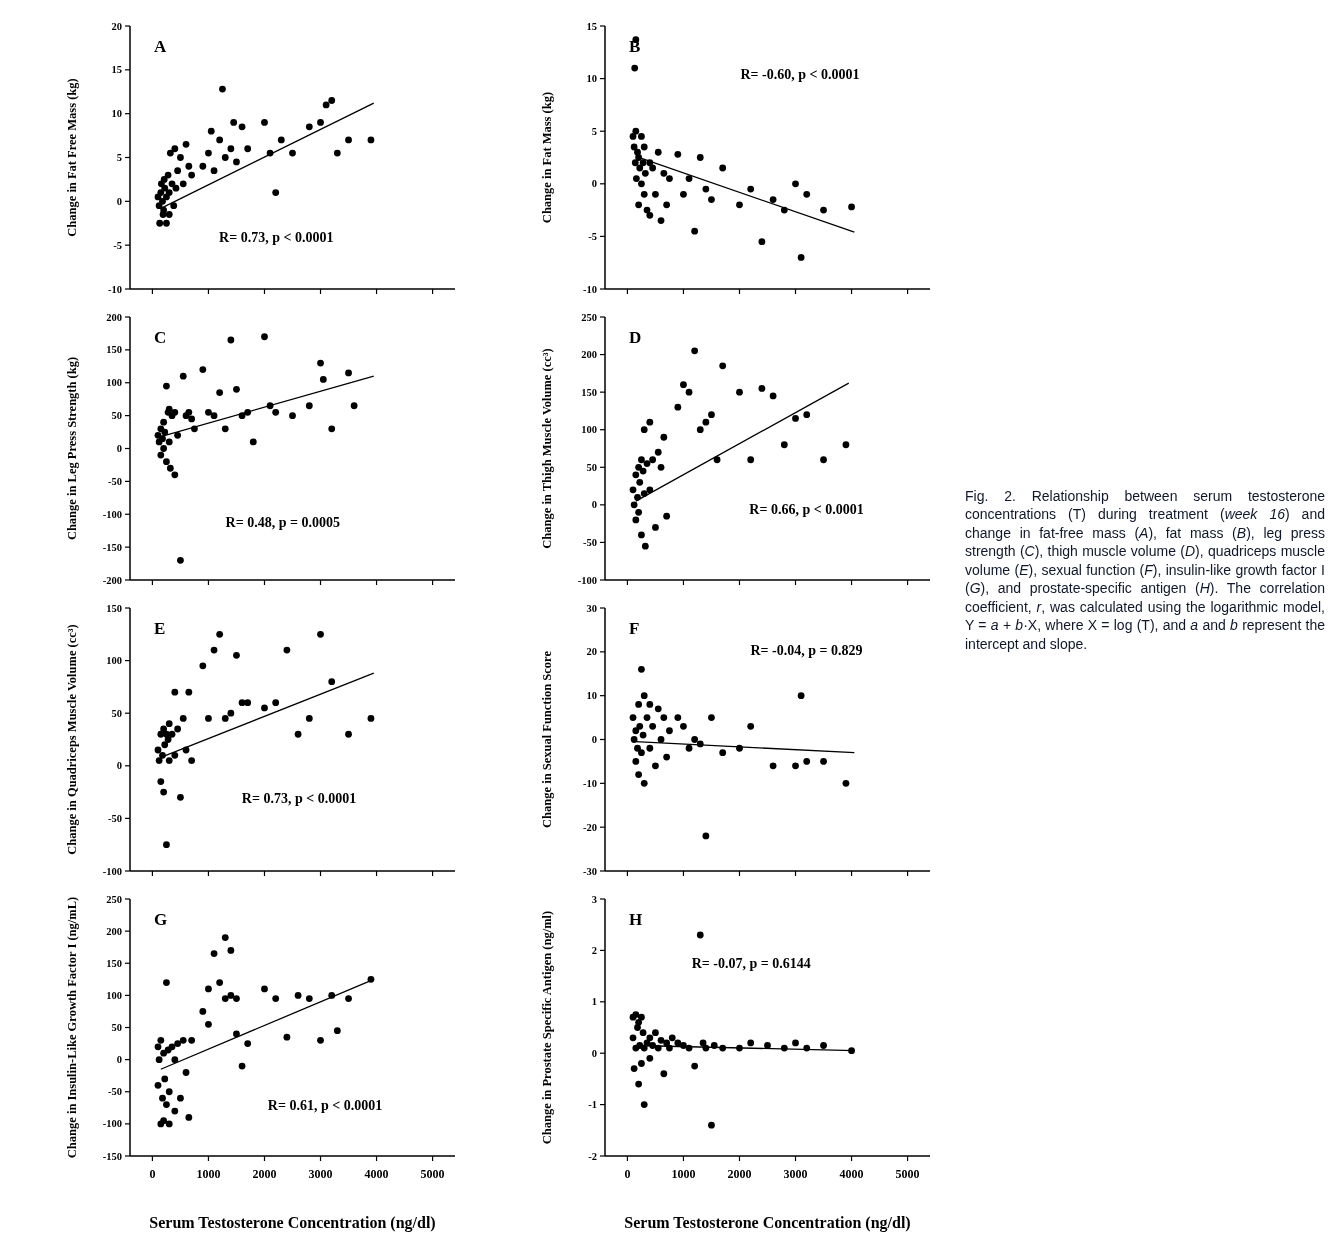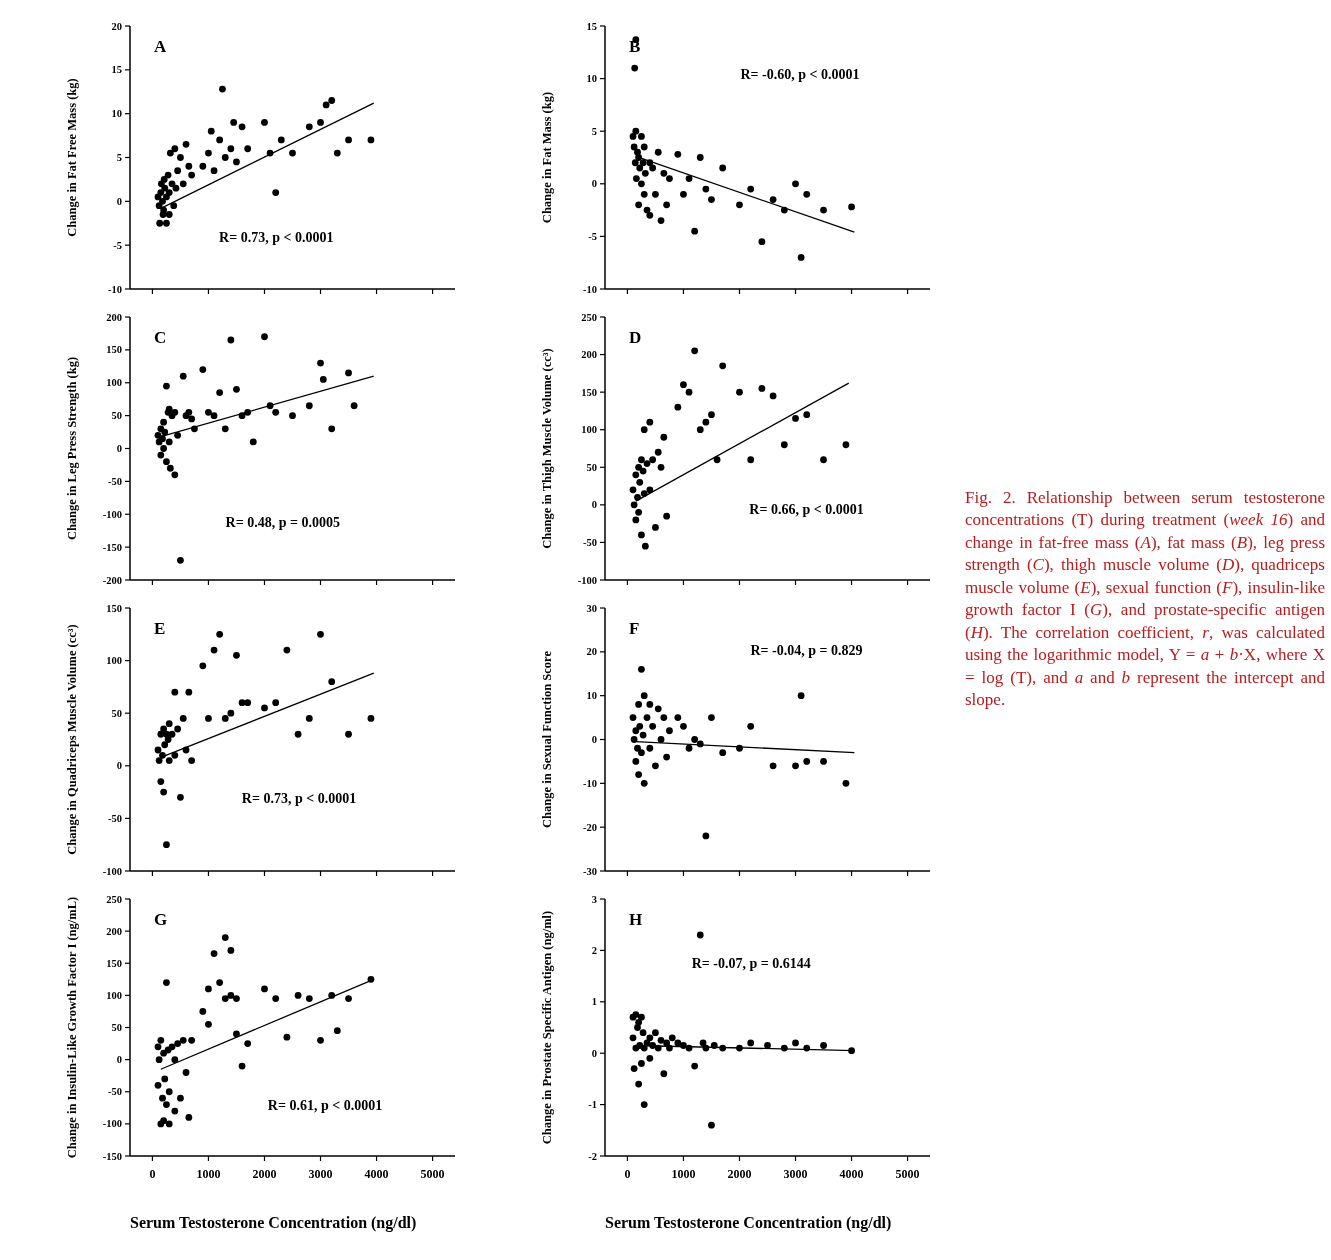--- a/index.html
+++ b/index.html
@@ -1,23 +1,23 @@
 <!DOCTYPE html>
 <html><head>
 <meta charset="utf-8">
 <style>
   html,body{margin:0;padding:0;background:#fff;}
   .page{position:relative;width:1331px;height:1260px;background:#fff;overflow:hidden;
         font-family:"Liberation Serif",serif;}
   .plots{position:absolute;left:60px;top:12px;display:grid;grid-template-columns:475px 475px;}
   .panel{position:relative;}
-  .axis-title{margin-left:70px;width:325px;font-weight:bold;font-size:16px;
+  .axis-title{margin-left:70px;width:325px;text-align:center;font-weight:bold;font-size:16px;
               padding-top:8px;font-family:"Liberation Serif",serif;}
-  .caption{position:absolute;left:965px;top:487px;width:360px;font-size:17px;line-height:1.32;
-           text-align:justify;color:#b91c1c;font-family:Liberation Serif, serif;}
+  .caption{position:absolute;left:965px;top:487px;width:360px;font-size:14px;line-height:1.32;
+           text-align:justify;color:#0f172a;font-family:Liberation Sans, sans-serif;}
   svg text{font-family:"Liberation Serif",serif;fill:#000;}
   .tick{font-size:10.5px;font-weight:bold;}
   .xtick{font-size:12px;font-weight:bold;}
   .letter{font-size:17px;font-weight:bold;}
   .annot{font-size:14px;font-weight:bold;}
   .ylab{font-size:12.5px;font-weight:bold;}
 </style>
 </head>
 <body>
 

